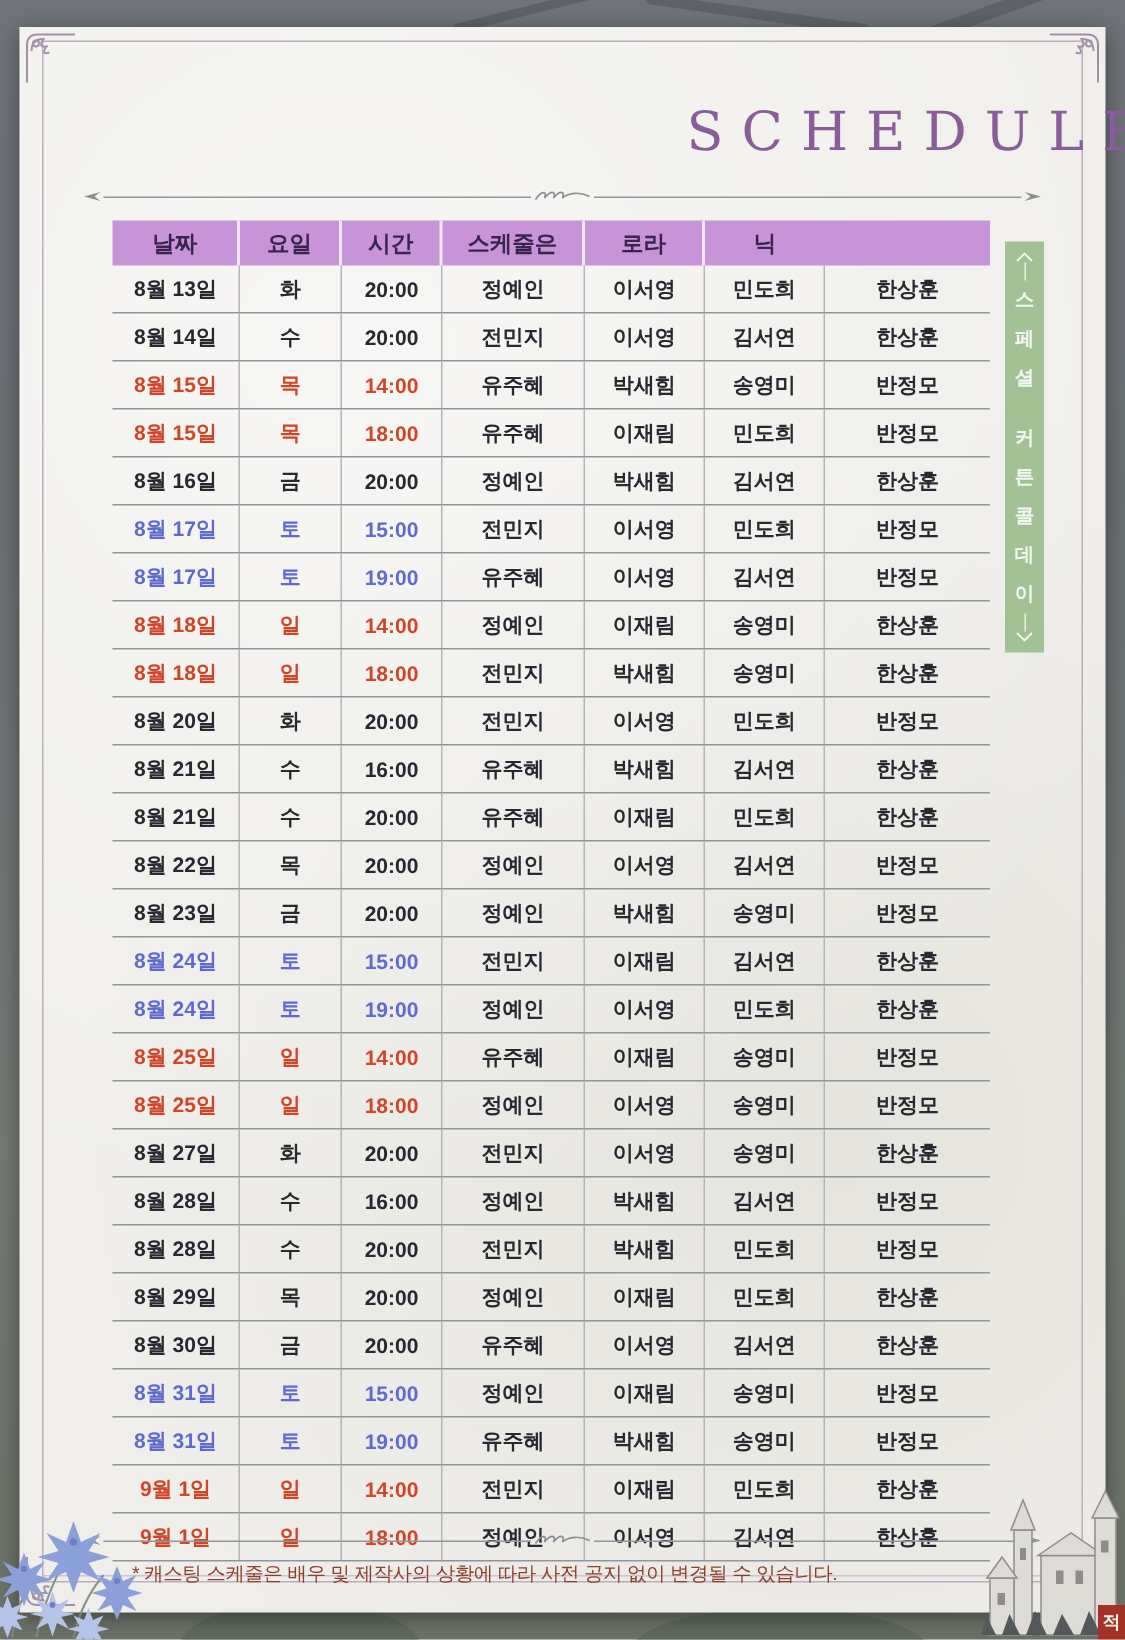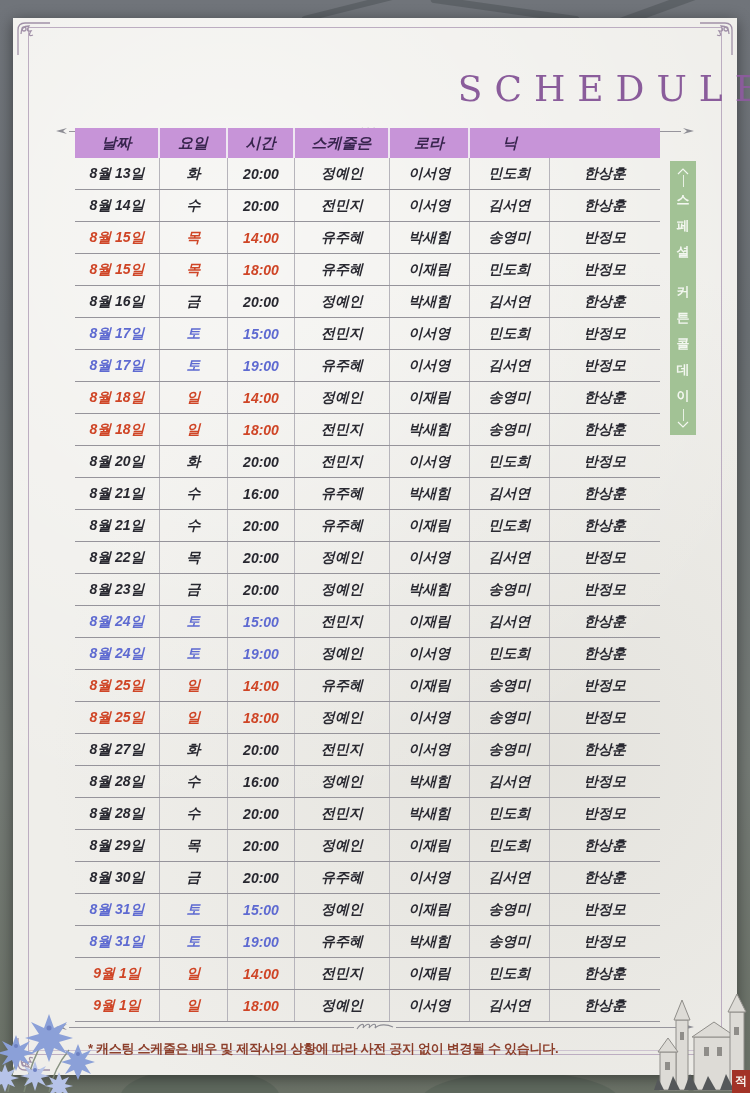--- a/index.html
+++ b/index.html
@@ -40,21 +40,21 @@
     font-size:36px;letter-spacing:12px;color:#8a5c9b;font-weight:500;padding-left:36px;
   }
 
   .divider{position:absolute;display:flex;align-items:center;height:12px;color:#8d8d94;}
   .divider .line{flex:1;border-top:1px solid #97959c;}
   .divider svg{display:block;}
   .div-top{left:42px;width:640px;top:107px;}
   .div-bottom{left:42px;width:640px;top:1003px;}
 
   
-  .tbl{position:absolute;left:62px;top:110px;width:585px;font-style:italic;}
+  .tbl{position:absolute;left:62px;top:129px;width:585px;}
   .grid-row{display:grid;grid-template-columns:85px 68px 67px 95px 80px 80px 110px;}
   .hdr{background:#c794d8;height:30px;}
   .hdr .cell{
     display:flex;align-items:center;justify-content:center;
     font-size:15px;font-weight:bold;color:#38254e;border-right:2px solid #efe7f2;
   }
   .hdr .cell:last-child{border-right:none;}
   .row{height:31px;border-bottom:1px solid #96949b;}
   .row .cell{
     display:flex;align-items:center;justify-content:center;
@@ -70,21 +70,21 @@
     background:#a2c295;display:flex;flex-direction:column;align-items:center;
     color:#f3f7f0;padding:6px 0;box-sizing:border-box;
   }
   .banner .chev{flex:0 0 auto;}
   .banner .vline{width:1px;background:rgba(255,255,255,.75);flex:1 1 14px;min-height:10px;}
   .banner .ch{flex:0 0 26px;line-height:26px;font-size:13px;font-weight:bold;text-align:center;}
   .banner .gap{flex:0 0 14px;}
 
   .footnote{
     position:absolute;left:75px;top:1022px;width:600px;
-    font-size:13px;font-weight:bold;color:#8c3f2b;letter-spacing:-.3px;
+    font-size:13px;font-weight:normal;color:#8c3f2b;letter-spacing:-.3px;
   }
 
   
   .flowers{position:absolute;left:-6px;top:988px;width:150px;height:105px;}
   .castle{position:absolute;right:-4px;top:982px;width:130px;height:111px;}
   .stamp{
     position:absolute;right:0;top:1070px;width:18px;height:23px;background:#a23226;
     color:#f5efe8;font-size:12px;font-weight:bold;display:flex;align-items:center;justify-content:center;
   }
 </style>

